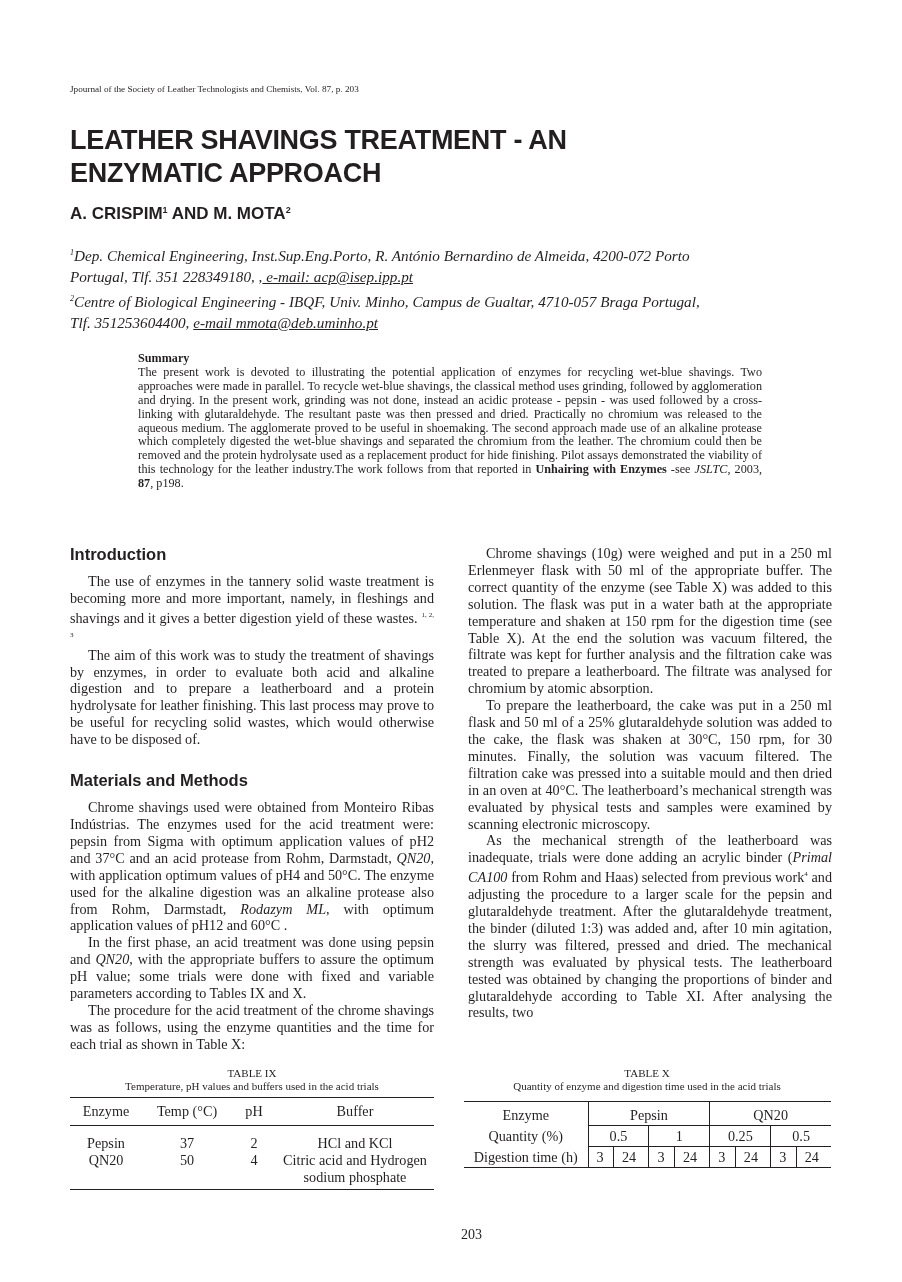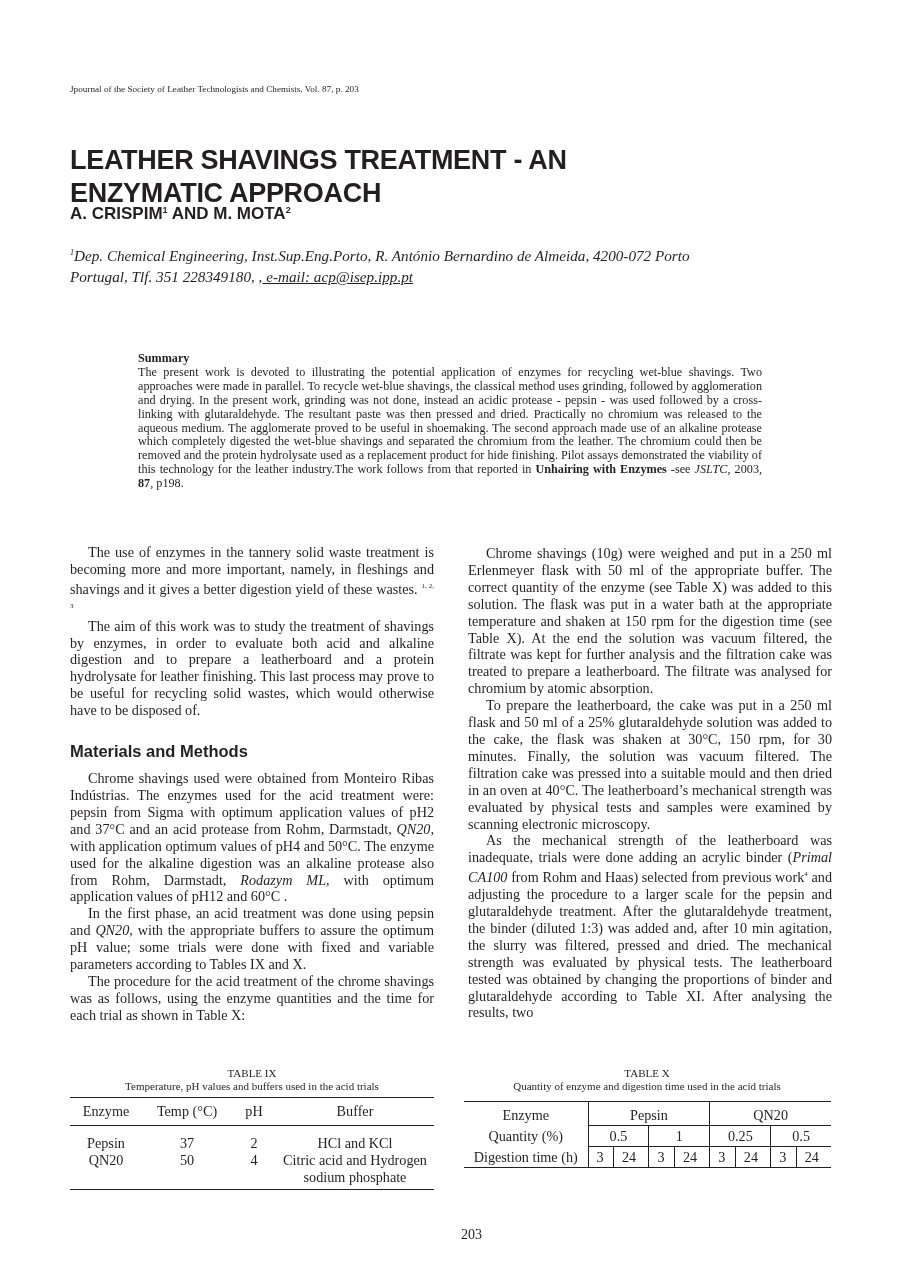--- a/index.html
+++ b/index.html
@@ -1,21 +1,21 @@
 <!DOCTYPE html>
 <html><head>
 <meta charset="utf-8">
 <style>
   * { box-sizing: border-box; margin: 0; padding: 0; }
   html, body { width: 902px; height: 1282px; background: #ffffff; }
   body { position: relative; color: #231f20; font-family: "Liberation Serif", serif; overflow: hidden; }
 
   .running-head { position: absolute; left: 70px; top: 84px; font-size: 9.2px; letter-spacing: 0; }
 
-  .title { position: absolute; left: 70px; top: 144px; width: 640px; font-family: "Liberation Sans", sans-serif; font-weight: bold; font-size: 27px; line-height: 33px; letter-spacing: -0.3px; }
+  .title { position: absolute; left: 70px; top: 124px; width: 640px; font-family: "Liberation Sans", sans-serif; font-weight: bold; font-size: 27px; line-height: 33px; letter-spacing: -0.3px; }
   .authors { position: absolute; left: 70px; top: 204px; font-family: "Liberation Sans", sans-serif; font-weight: bold; font-size: 17px; }
   .authors sup { font-size: 9px; vertical-align: 6px; }
 
   .affil { position: absolute; left: 70px; top: 242px; width: 720px; font-size: 15.2px; font-style: italic; line-height: 21.4px; }
   .affil sup { font-size: 8px; vertical-align: 6px; }
   .affil .u { text-decoration: underline; }
 
   .summary { position: absolute; left: 138px; top: 352px; width: 624px; font-size: 12.2px; line-height: 13.9px; text-align: justify; }
   .summary .sh { font-weight: bold; display: block; }
 
@@ -59,28 +59,33 @@
 
 <div class="authors">
   <span>A. CRISPIM</span><sup>1</sup><span> AND M. MOTA</span><sup>2</sup>
 </div>
 
 <div class="affil">
   <div>
     <sup>1</sup><span>Dep. Chemical Engineering, Inst.Sup.Eng.Porto, R. António Bernardino de Almeida, 4200-072 Porto</span><br>
     <span>Portugal, Tlf. 351 228349180, ,</span><span class="u"> e-mail: acp@isep.ipp.pt</span>
   </div>
+  <div>
+    <sup>2</sup><span>Centre of Biological Engineering - IBQF, Univ. Minho, Campus de Gualtar, 4710-057 Braga Portugal,</span><br>
+    <span>Tlf. 351253604400, </span><span class="u">e-mail mmota@deb.uminho.pt</span>
+  </div>
 </div>
 
 <div class="summary">
   <span class="sh">Summary</span>
   <span>The present work is devoted to illustrating the potential application of enzymes for recycling wet-blue shavings. Two approaches were made in parallel. To recycle wet-blue shavings, the classical method uses grinding, followed by agglomeration and drying. In the present work, grinding was not done, instead an acidic protease - pepsin - was used followed by a cross-linking with glutaraldehyde. The resultant paste was then pressed and dried. Practically no chromium was released to the aqueous medium. The agglomerate proved to be useful in shoemaking. The second approach made use of an alkaline protease which completely digested the wet-blue shavings and separated the chromium from the leather. The chromium could then be removed and the protein hydrolysate used as a replacement product for hide finishing. Pilot assays demonstrated the viability of this technology for the leather industry.The work follows from that reported in </span><b>Unhairing with Enzymes</b><span> -see </span><i>JSLTC</i><span>, 2003, </span><b>87</b><span>, p198.</span>
 </div>
 
 <div class="col col-left">
+  <h2>Introduction</h2>
   <p><span>The use of enzymes in the tannery solid waste treatment is becoming more and more important, namely, in fleshings and shavings and it gives a better digestion yield of these wastes. </span><sup>1, 2, 3</sup></p>
   <p>The aim of this work was to study the treatment of shavings by enzymes, in order to evaluate both acid and alkaline digestion and to prepare a leatherboard and a protein hydrolysate for leather finishing. This last process may prove to be useful for recycling solid wastes, which would otherwise have to be disposed of.</p>
   <div class="gap"></div>
   <h2>Materials and Methods</h2>
   <p><span>Chrome shavings used were obtained from Monteiro Ribas Indústrias. The enzymes used for the acid treatment were: pepsin from Sigma with optimum application values of pH2 and 37°C and an acid protease from Rohm, Darmstadt, </span><i>QN20</i><span>, with application optimum values of pH4 and 50°C. The enzyme used for the alkaline digestion was an alkaline protease also from Rohm, Darmstadt, </span><i>Rodazym ML</i><span>, with optimum application values of pH12 and 60°C .</span></p>
   <p><span>In the first phase, an acid treatment was done using pepsin and </span><i>QN20</i><span>, with the appropriate buffers to assure the optimum pH value; some trials were done with fixed and variable parameters according to Tables IX and X.</span></p>
   <p>The procedure for the acid treatment of the chrome shavings was as follows, using the enzyme quantities and the time for each trial as shown in Table X:</p>
 </div>
 
 <div class="col col-right">

